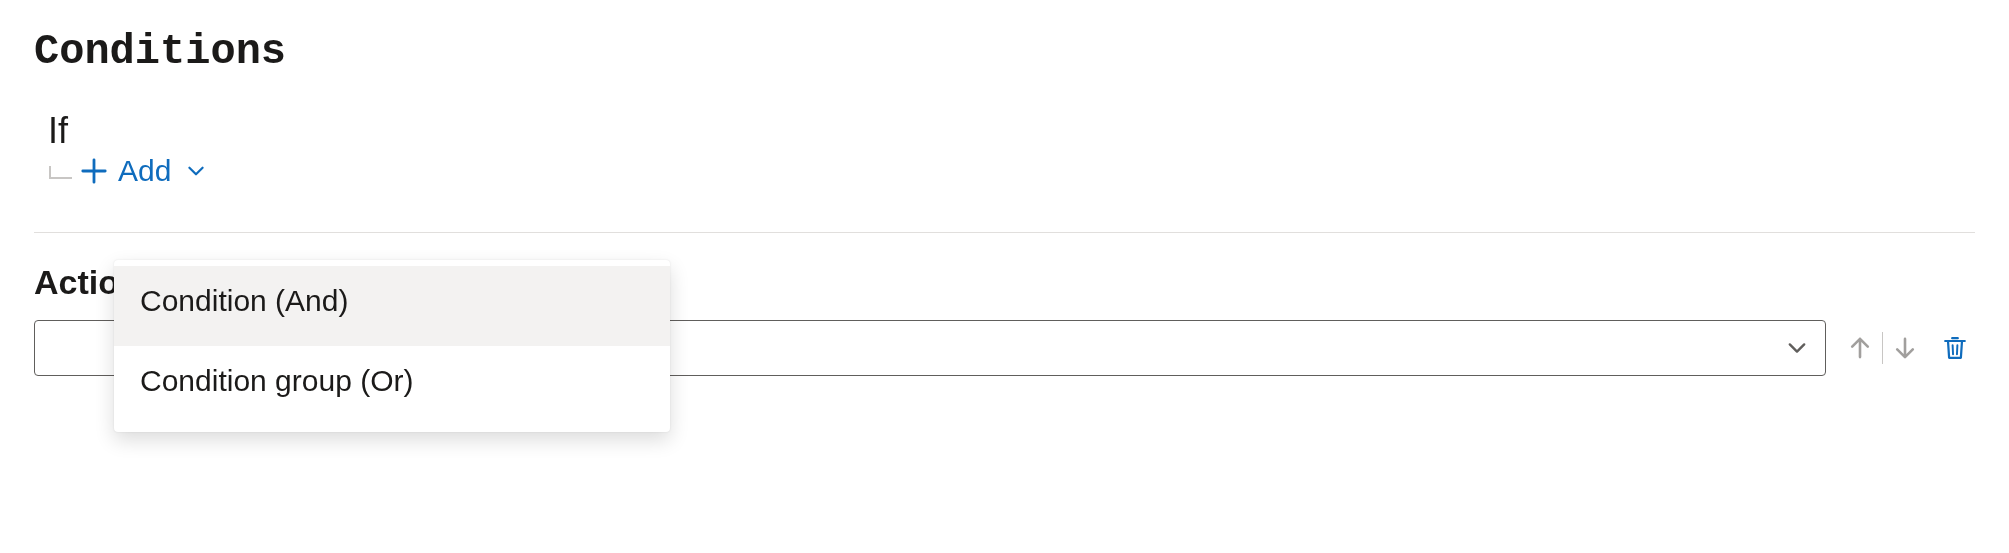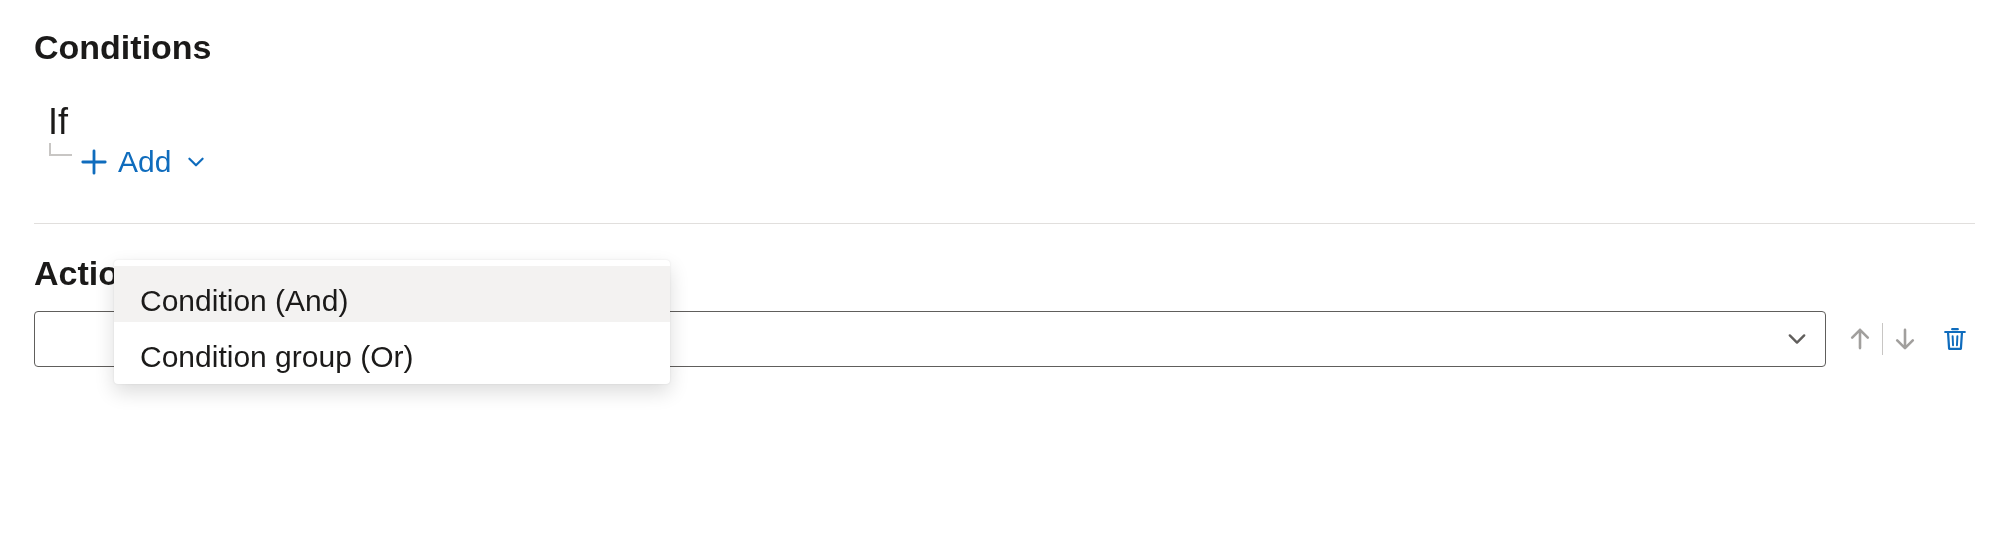--- a/index.html
+++ b/index.html
@@ -13,31 +13,32 @@
     color: #1b1a19;
     font-size: 28px;
     overflow: hidden;
   }
   .page {
     position: relative;
     padding: 28px 34px 0 34px;
   }
   .section-title {
     font-weight: 700;
-    font-size: 34px;
+    font-size: 42px;
     margin: 0 0 34px 0;
+    font-family: Liberation Mono, monospace;
   }
   .if-label {
     font-size: 36px;
     font-weight: 400;
     margin: 0 0 2px 14px;
   }
   .add-row {
     display: flex;
-    align-items: flex-start;
+    align-items: flex-end;
     margin-left: 14px;
     margin-bottom: 44px;
   }
   .tree-connector {
     width: 26px;
     height: 20px;
     margin-right: 6px;
     position: relative;
     top: -2px;
   }
@@ -76,21 +77,21 @@
     left: 114px;
     top: 260px;
     width: 556px;
     background: #ffffff;
     border-radius: 4px;
     box-shadow: 0 8px 20px rgba(0,0,0,0.14), 0 0 2px rgba(0,0,0,0.10);
     padding: 6px 0;
     z-index: 50;
   }
   .menu-item {
-    height: 56px;
+    height: 80px;
     line-height: 70px;
     padding: 0 26px;
     font-size: 30px;
     color: #1b1a19;
     cursor: pointer;
     background: #ffffff;
   }
   .menu-item.hover {
     background: #f3f2f1;
   }

